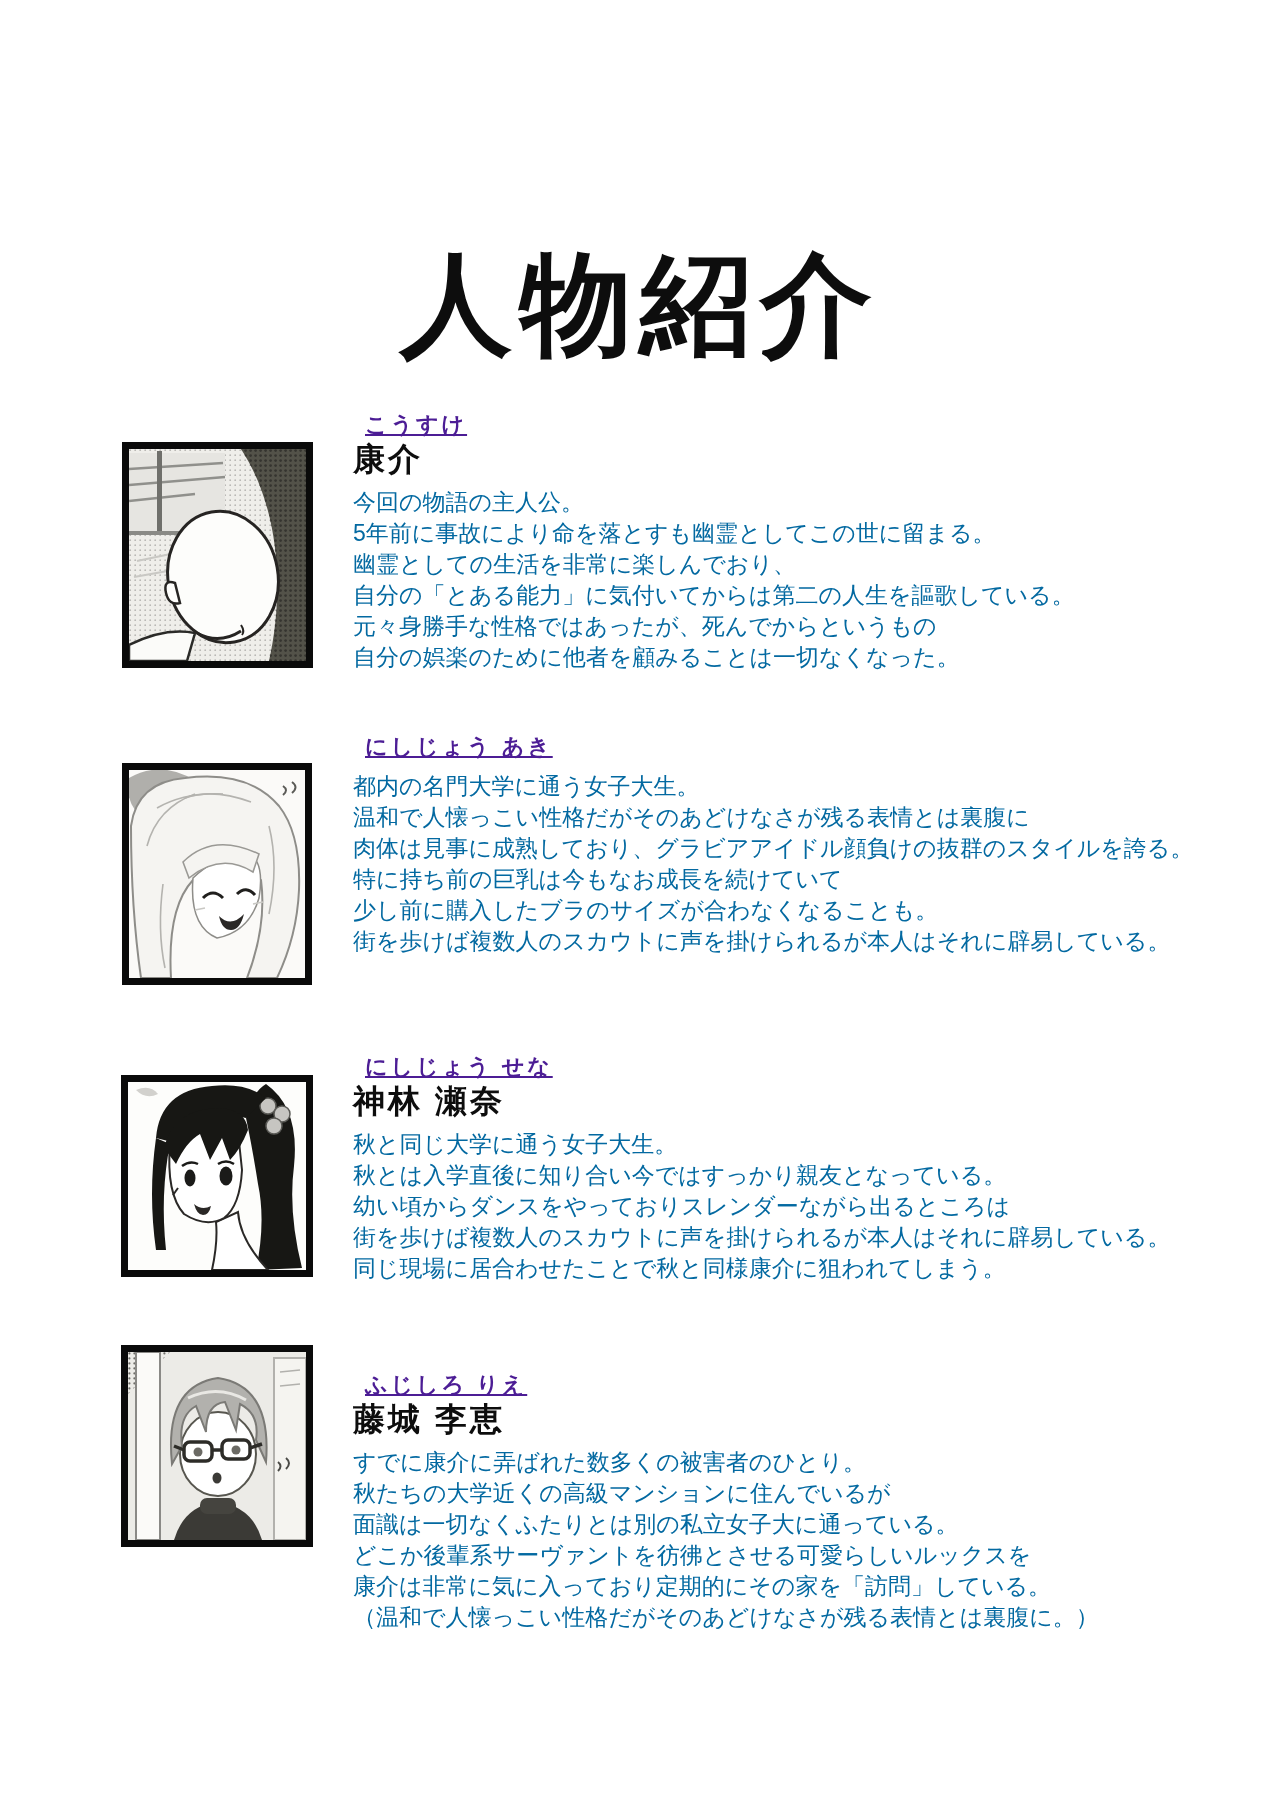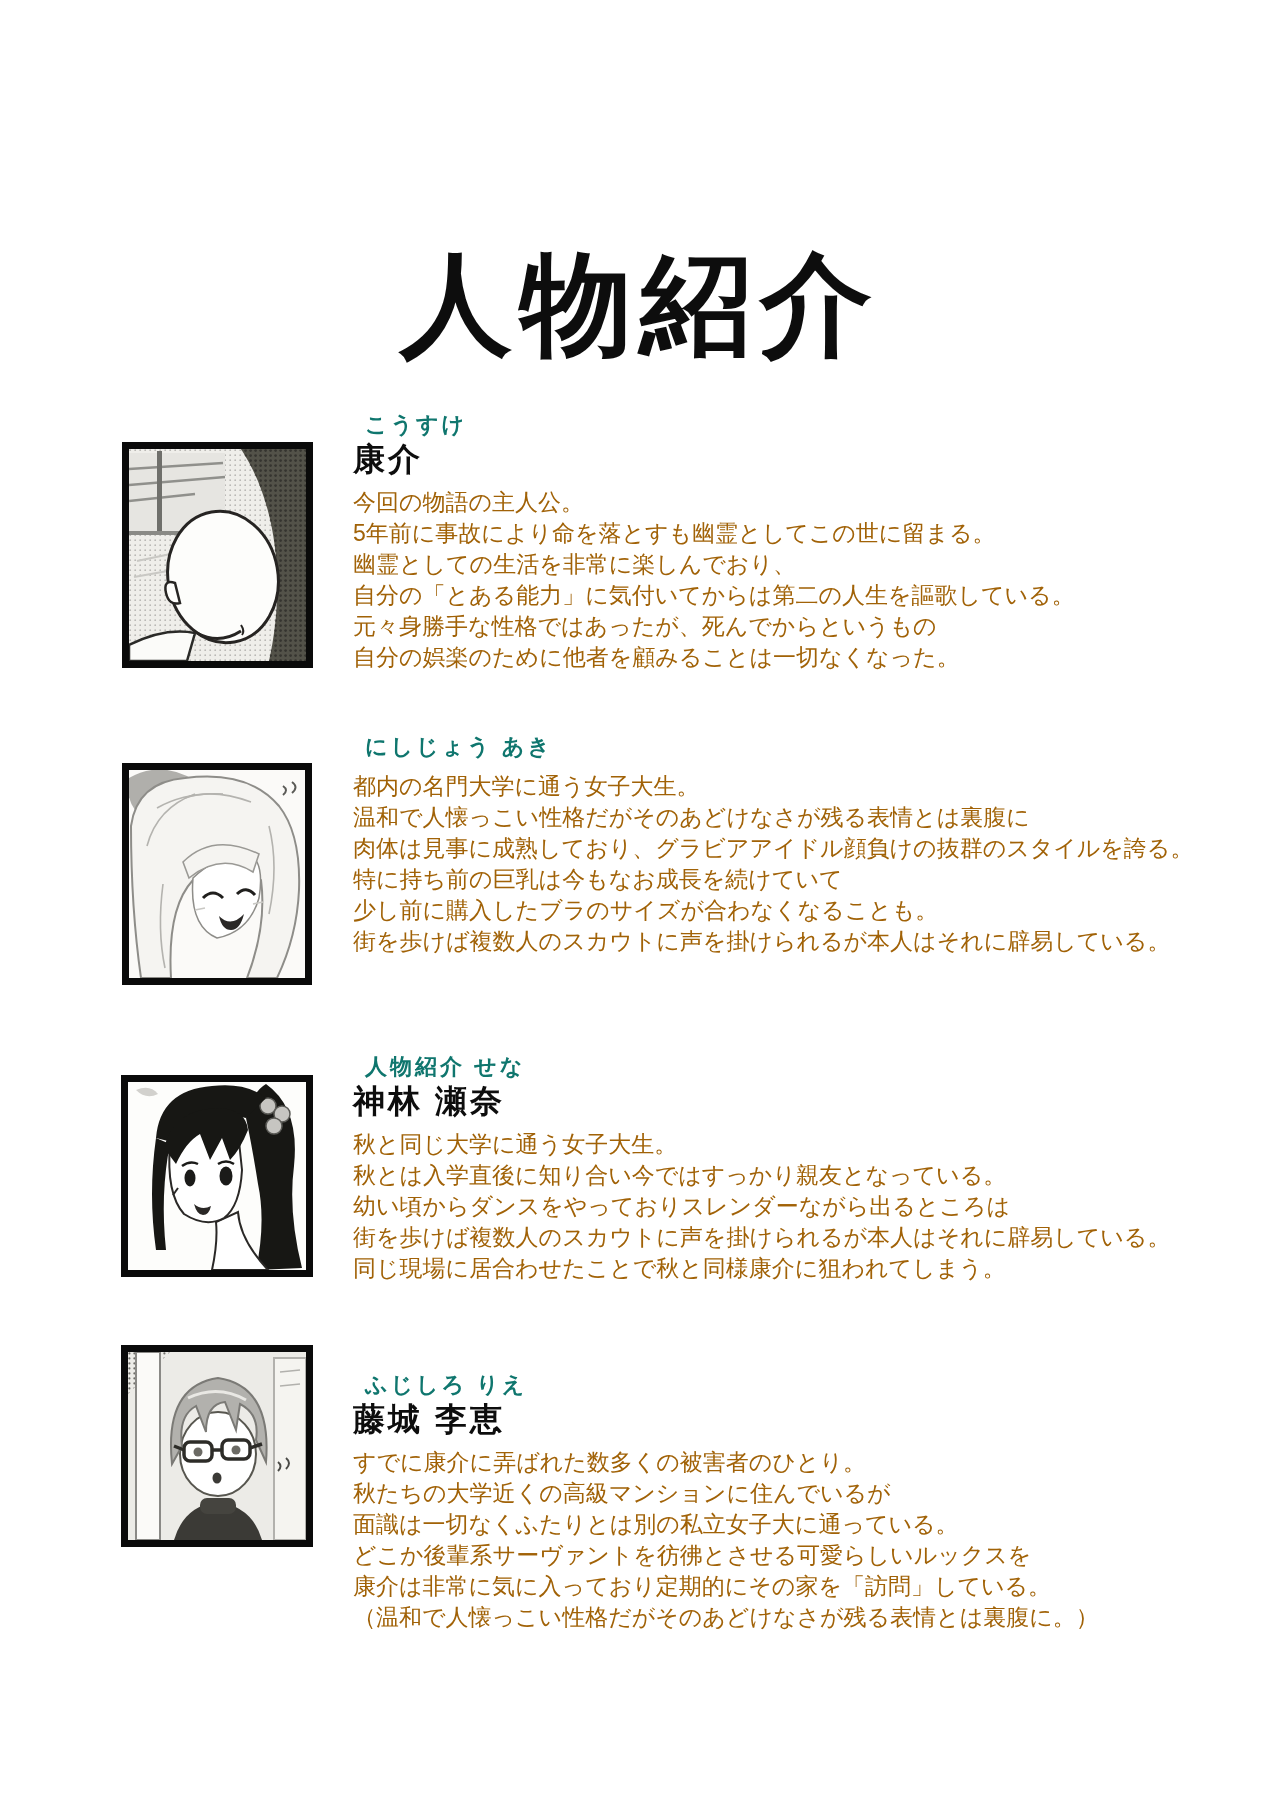--- a/index.html
+++ b/index.html
@@ -37,37 +37,38 @@
   .i1{top:410px;}
   .i2{top:732px;}
   .i3{top:1052px;}
   .i4{top:1370px;}
   .furigana{
     font-size:22px;
     font-weight:700;
     letter-spacing:3px;
     padding-left:12px;
     margin-bottom:2px;
-    color:#0f766e;
+    color:#4c1d95;
     white-space:nowrap;
+    text-decoration:underline;
   }
   .name{
     font-size:32px;
     font-weight:700;
     letter-spacing:3px;
     line-height:1.12;
     color:#0d0d0d;
     white-space:nowrap;
   }
   .desc{
     margin-top:9px;
     font-size:23px;
     font-weight:500;
     line-height:31px;
-    color:#a16207;
+    color:#0369a1;
   }
   .desc .line{white-space:nowrap;}
 </style>
 </head>
 <body>
 
 <div class="page">
 
   <h1 class="title">人物紹介</h1>
 
@@ -173,21 +174,21 @@
       <path d="M36 66 Q46 26 92 26 Q118 28 120 48 Q112 68 102 78 L94 56 L82 78 L72 52 Q58 60 48 82 Z" fill="#171714"></path>
       <ellipse cx="62" cy="96" rx="5.5" ry="8.5" fill="#1b1b19"></ellipse>
       <ellipse cx="98" cy="94" rx="6.5" ry="9.5" fill="#1b1b19"></ellipse>
       <path d="M54 84 q8 -6 16 -2" stroke="#1b1b19" stroke-width="2.5" fill="none"></path>
       <path d="M90 82 q8 -5 16 0" stroke="#1b1b19" stroke-width="2.5" fill="none"></path>
       <path d="M50 106 l-5 7" stroke="#2a2826" stroke-width="2" fill="none"></path>
       <path d="M66 122 q8 7 17 2 q-2 9 -8 9 q-6 0 -9 -11 Z" fill="#2a2826"></path>
     </svg>
   </div>
   <div class="info i3">
-    <div class="furigana">人物紹介 せな</div>
+    <div class="furigana">にしじょう せな</div>
     <div class="name">神林 瀬奈</div>
     <div class="desc">
       <div class="line">秋と同じ大学に通う女子大生。</div>
       <div class="line">秋とは入学直後に知り合い今ではすっかり親友となっている。</div>
       <div class="line">幼い頃からダンスをやっておりスレンダーながら出るところは</div>
       <div class="line">街を歩けば複数人のスカウトに声を掛けられるが本人はそれに辟易している。</div>
       <div class="line">同じ現場に居合わせたことで秋と同様康介に狙われてしまう。</div>
     </div>
   </div>
 

